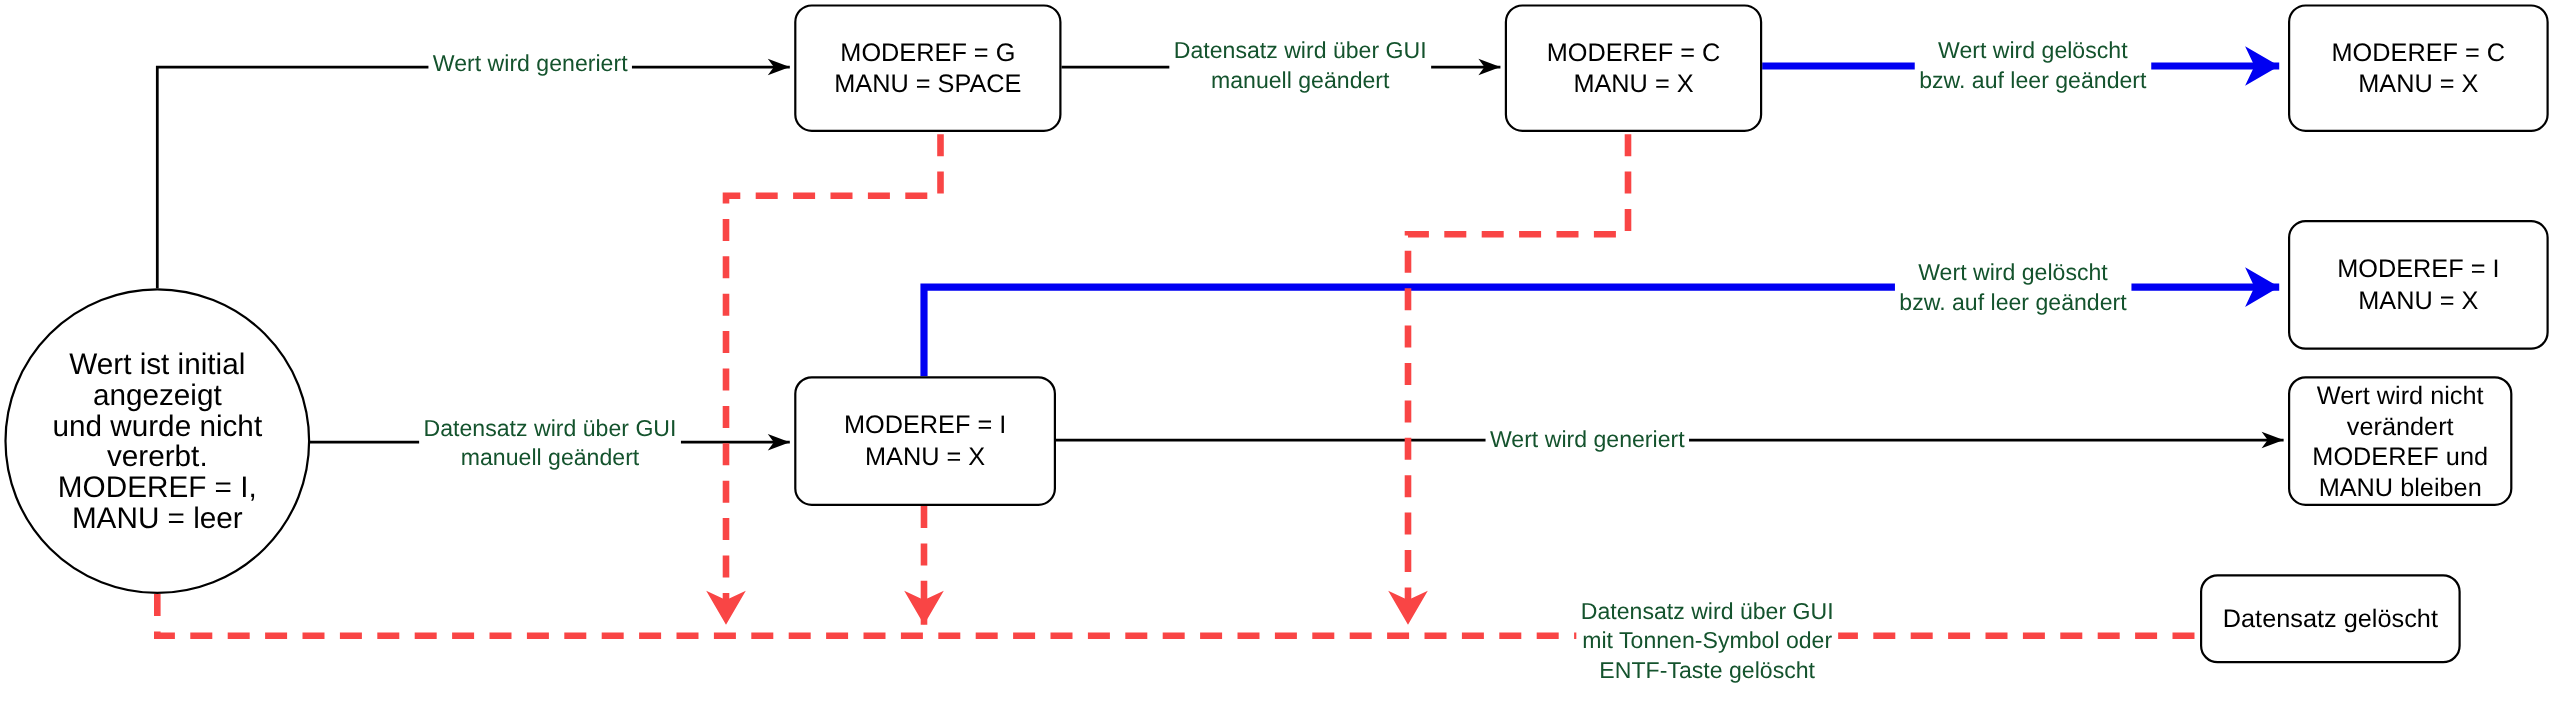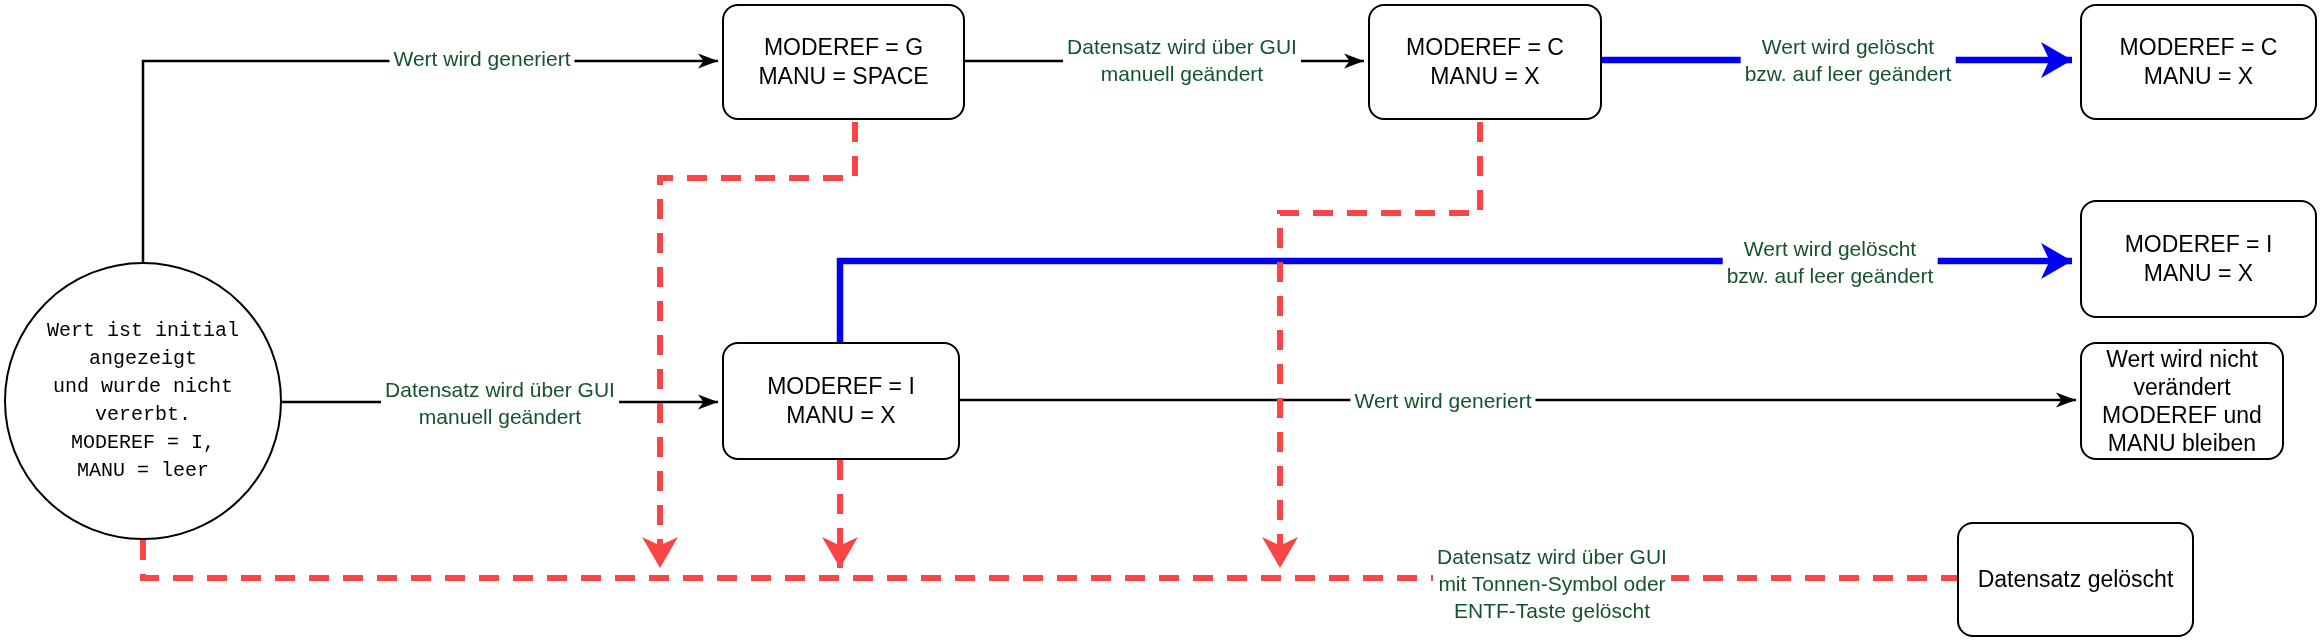--- a/index.html
+++ b/index.html
@@ -34,21 +34,21 @@
     border:2.5px solid var(--color-line);
     display:flex;align-items:center;justify-content:center;
     text-align:center;
   }
   .node.box{border-radius:16px;}
   .node.circle{border-radius:50%;}
   .node-text{
     white-space:pre-line;
     font-size:23px;line-height:29px;color:#000;
   }
-  .node.circle .node-text{font-size:20px;line-height:28px;font-family:Liberation Mono, monospace;}
+  .node.circle .node-text{font-size:27px;line-height:28px;}
   .node.tall .node-text{line-height:29px;}
 
   .edge-label{
     position:absolute;z-index:2;
     transform:translate(-50%,-50%);
     background:var(--color-background);
     white-space:pre-line;text-align:center;
     font-size:21px;line-height:27px;color:#14532d;
     padding:1px 4px;
   }
@@ -131,17 +131,17 @@
 MANU = X</span>
   </div>
 
   <div class="node box tall" style="left:2080px;top:342px;width:204px;height:118px">
     <span class="node-text" style="line-height:28px">Wert wird nicht
 verändert
 MODEREF und
 MANU bleiben</span>
   </div>
 
-  <div class="node box" style="left:1957px;top:522px;width:237px;height:115px">
+  <div class="node box" style="left:2000px;top:522px;width:237px;height:81px">
     <span class="node-text">Datensatz gelöscht</span>
   </div>
 
 </div>
 
 </body></html>

